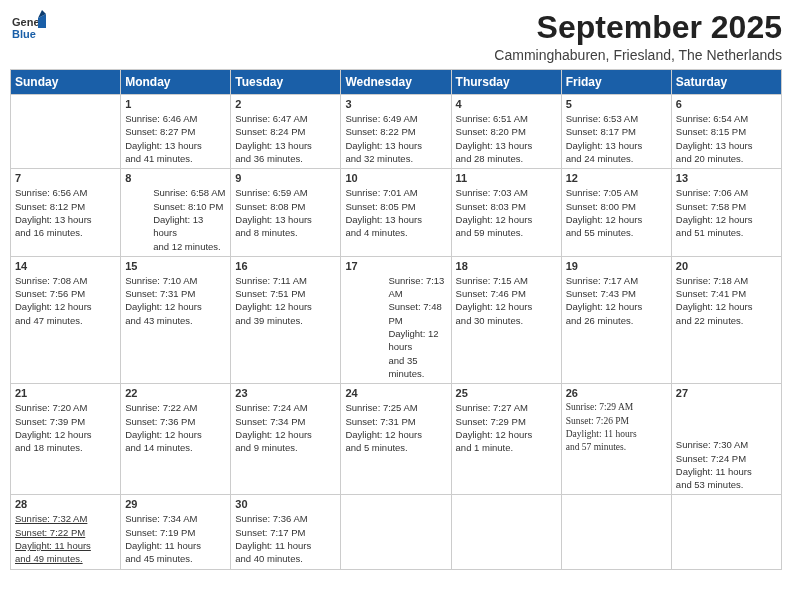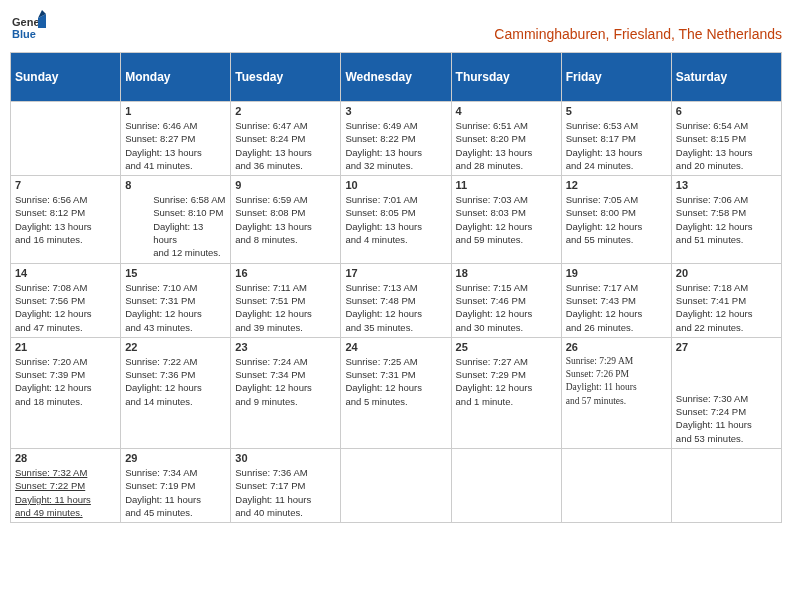--- a/index.html
+++ b/index.html
@@ -23,34 +23,34 @@
     }
     .title-block { text-align: right; }
     .month-title {
       font-size: 32px;
       font-weight: bold;
       color: #222;
       line-height: 1.1;
     }
     .subtitle {
       font-size: 14px;
-      color: #c2410c;
-      margin-top: 16px;
+      color: #404040;
+      margin-top: 2px;
     }
     .calendar {
       width: 100%;
       border-collapse: collapse;
       margin-top: 6px;
     }
     .calendar th {
       background: #1a5fa8;
       color: #fff;
       font-size: 12px;
       font-weight: bold;
-      padding: 17px 4px;
+      padding: 5px 4px;
       text-align: left;
       border: 1px solid #ccc;
     }
     .calendar td {
       border: 1px solid #ccc;
       vertical-align: top;
       padding: 3px 4px;
       width: 14.28%;
       min-height: 80px;
       font-size: 10px;
@@ -74,20 +74,21 @@
 <div class="header">
   <div class="logo">
     <svg width="36" height="36" viewBox="0 0 36 36">
       <text x="2" y="16" font-size="11" font-weight="bold" fill="#333" font-family="Arial">General</text>
       <text x="2" y="28" font-size="11" font-weight="bold" fill="#1a5fa8" font-family="Arial">Blue</text>
       <polygon points="28,8 36,4 36,18 28,18" fill="#1a5fa8"></polygon>
       <polygon points="28,8 36,4 32,0" fill="#0d3d70"></polygon>
     </svg>
   </div>
   <div class="title-block">
+    <div class="month-title">September 2025</div>
     <div class="subtitle">Camminghaburen, Friesland, The Netherlands</div>
   </div>
 </div>
 
 <table class="calendar">
   <thead>
     <tr id="weekday-header">
         <th>Sunday</th>
         <th>Monday</th>
         <th>Tuesday</th>
@@ -211,21 +212,21 @@
         </td>
         <td>
           <span class="day-number">16</span>
           <div class="cell-content" style="white-space: pre-wrap;">Sunrise: 7:11 AM
 Sunset: 7:51 PM
 Daylight: 12 hours
 and 39 minutes.</div>
         </td>
         <td>
           <span class="day-number">17</span>
-          <div class="cell-content" style="white-space: pre-wrap;">Sunrise: 7:13 AM
+          <div class="cell-content" style="white-space: pre-wrap; margin-left: 43px;">Sunrise: 7:13 AM
 Sunset: 7:48 PM
 Daylight: 12 hours
 and 35 minutes.</div>
         </td>
         <td>
           <span class="day-number">18</span>
           <div class="cell-content" style="white-space: pre-wrap;">Sunrise: 7:15 AM
 Sunset: 7:46 PM
 Daylight: 12 hours
 and 30 minutes.</div>

